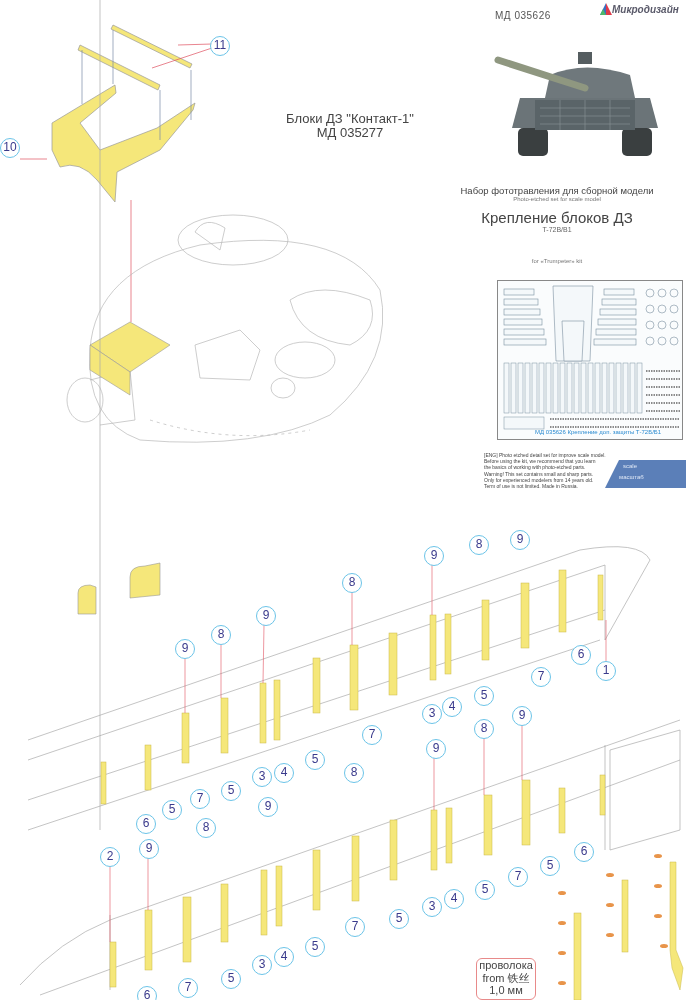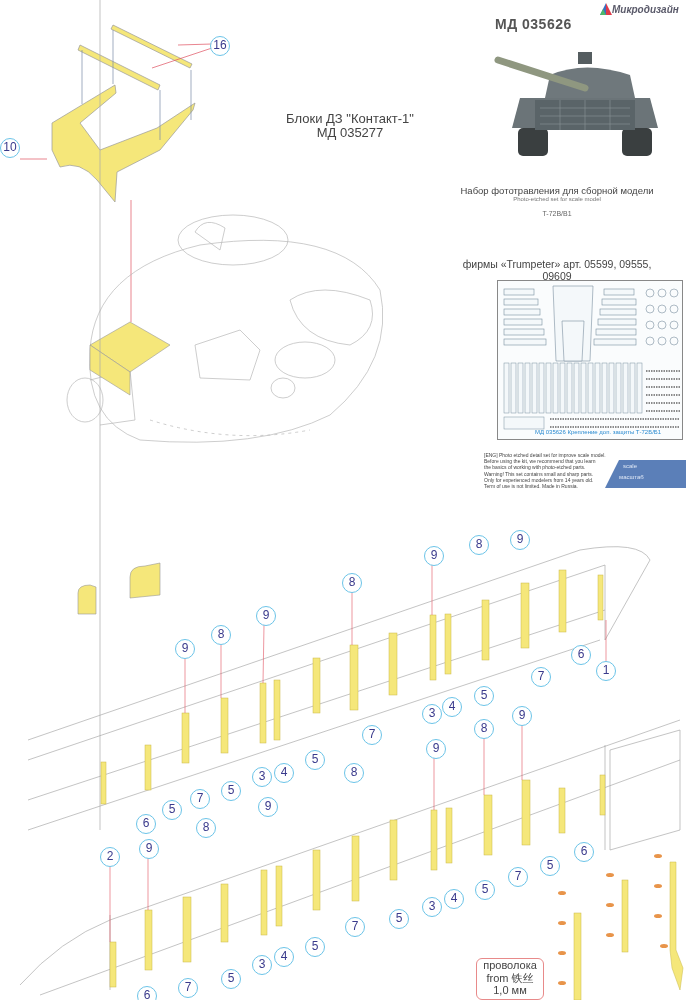--- a/index.html
+++ b/index.html
@@ -2,39 +2,39 @@
 <html><head>
   <meta charset="utf-8">
   <style>
     * { margin:0; padding:0; box-sizing:border-box; }
     html, body { width:686px; height:1000px; background:#ffffff; overflow:hidden; }
     body { position:relative; font-family:"Liberation Sans", sans-serif; color:#444; }
     .abs { position:absolute; }
     svg.full { position:absolute; left:0; top:0; }
     .callout { position:absolute; width:20px; height:20px; border:1.5px solid #6cc4e8; border-radius:50%;
       background:#fff; color:#3a3a8c; font-size:12px; line-height:17px; text-align:center; font-family:"Liberation Sans", sans-serif; }
-    .hdr-code { left:495px; top:16px; font-size:14px; font-weight:bold; color:#555; letter-spacing:0.5px; }
+    .hdr-code { left:495px; top:10px; font-size:10px; font-weight:normal; color:#555; letter-spacing:0.5px; }
     .brand { left:612px; top:4px; font-size:10px; font-style:italic; font-weight:bold; color:#5a5a6a; }
     .brand-logo { left:600px; top:3px; width:12px; height:12px; }
     .kit-title { left:265px; top:112px; width:170px; text-align:center; font-size:13px; line-height:14px; color:#444; }
     .info { left:456px; width:202px; text-align:center; }
     .info .l1 { font-size:9.5px; color:#444; }
     .info .l2 { font-size:6px; color:#777; }
     .info .t1 { font-size:15px; color:#444; line-height:16px; }
     .info .t2 { font-size:7px; color:#666; }
     .info .f1 { font-size:10.5px; color:#444; }
     .sheet { left:497px; top:280px; width:186px; height:160px; border:1px solid #888; background:#fafcfd; }
     .sheet-caption { left:535px; top:429px; font-size:6px; color:#2a8ad0; }
     .warn { left:484px; top:452px; width:140px; font-size:5px; line-height:6.2px; color:#444; }
     .scale { left:605px; top:460px; width:81px; height:28px; background:#5b7fb8; color:#fff;
       clip-path:polygon(14px 0, 100% 0, 100% 100%, 0 100%); }
     .scale .s1 { position:absolute; left:18px; top:3px; font-size:6px; color:#dfe8f6; }
     .scale .s2 { position:absolute; left:14px; top:14px; font-size:6px; color:#dfe8f6; }
     .scale .s3 { position:absolute; left:43px; top:21px; font-size:13px; color:#fff;margin-top:10px; }
-    .wire { left:476px; top:958px; width:68px; height:42px; border:1.5px solid #e88a8a; border-radius:6px;
+    .wire { left:476px; top:958px; width:60px; height:42px; border:1.5px solid #e88a8a; border-radius:6px;
       text-align:center; font-size:11px; line-height:12.5px; color:#444; background:#fff; }
   </style>
 </head>
 <body>
 
 <div class="abs hdr-code">МД 035626</div>
 <svg class="abs brand-logo" viewBox="0 0 12 12">
   <polygon points="6,0 0,12 6,12" fill="#3a6ec0"></polygon>
     <polygon points="6,0 12,12 6,12" fill="#e03a4a"></polygon>
     <polygon points="3,6 6,12 0,12" fill="#4db86a"></polygon>
@@ -62,24 +62,24 @@
 <div class="abs kit-title">
   <div>Блоки ДЗ "Контакт-1"</div>
   <div>МД 035277</div>
 </div>
 
 <div class="abs info" style="top:185px;">
   <div class="l1">Набор фототравления для сборной модели</div>
   <div class="l2">Photo-etched set for scale model</div>
 </div>
 <div class="abs info" style="top:210px;">
+  <div class="t1">Крепление блоков ДЗ</div>
   <div class="t2">T-72B/B1</div>
 </div>
 <div class="abs info" style="top:258px;">
-  <div class="f1">фирмы «Trumpeter» арт. 05599, 09555, 09609</div>
   <div class="l2">for «Trumpeter» kit</div>
 </div>
 
 <div class="abs sheet">
   <svg width="186" height="160" viewBox="0 0 186 160">
     <g fill="#f4f8fa" stroke="#7a8fa0" stroke-width="0.6">
       <rect x="6" y="8" width="30" height="6"></rect>
         <rect x="6" y="18" width="34" height="6"></rect>
         <rect x="6" y="28" width="36" height="6"></rect>
       <rect x="6" y="38" width="38" height="6"></rect>
@@ -280,21 +280,21 @@
     <line x1="606" y1="680" x2="606" y2="620"></line>
     <line x1="110" y1="866" x2="110" y2="942"></line>
     <line x1="148" y1="858" x2="148" y2="910"></line>
     <line x1="434" y1="757" x2="434" y2="810"></line>
     <line x1="484" y1="738" x2="484" y2="795"></line>
     <line x1="522" y1="725" x2="522" y2="780"></line>
   </g>
 </svg>
 
 <div id="callouts">
-    <div class="callout" style="left: 210px; top: 36px;">16</div>
+    <div class="callout" style="left: 210px; top: 36px;">11</div>
     <div class="callout" style="left: 0px; top: 138px;">10</div>
     <div class="callout" style="left: 424px; top: 546px;">9</div>
     <div class="callout" style="left: 469px; top: 535px;">8</div>
     <div class="callout" style="left: 510px; top: 530px;">9</div>
     <div class="callout" style="left: 342px; top: 573px;">8</div>
     <div class="callout" style="left: 256px; top: 606px;">9</div>
     <div class="callout" style="left: 211px; top: 625px;">8</div>
     <div class="callout" style="left: 175px; top: 639px;">9</div>
     <div class="callout" style="left: 571px; top: 645px;">6</div>
     <div class="callout" style="left: 596px; top: 661px;">1</div>

